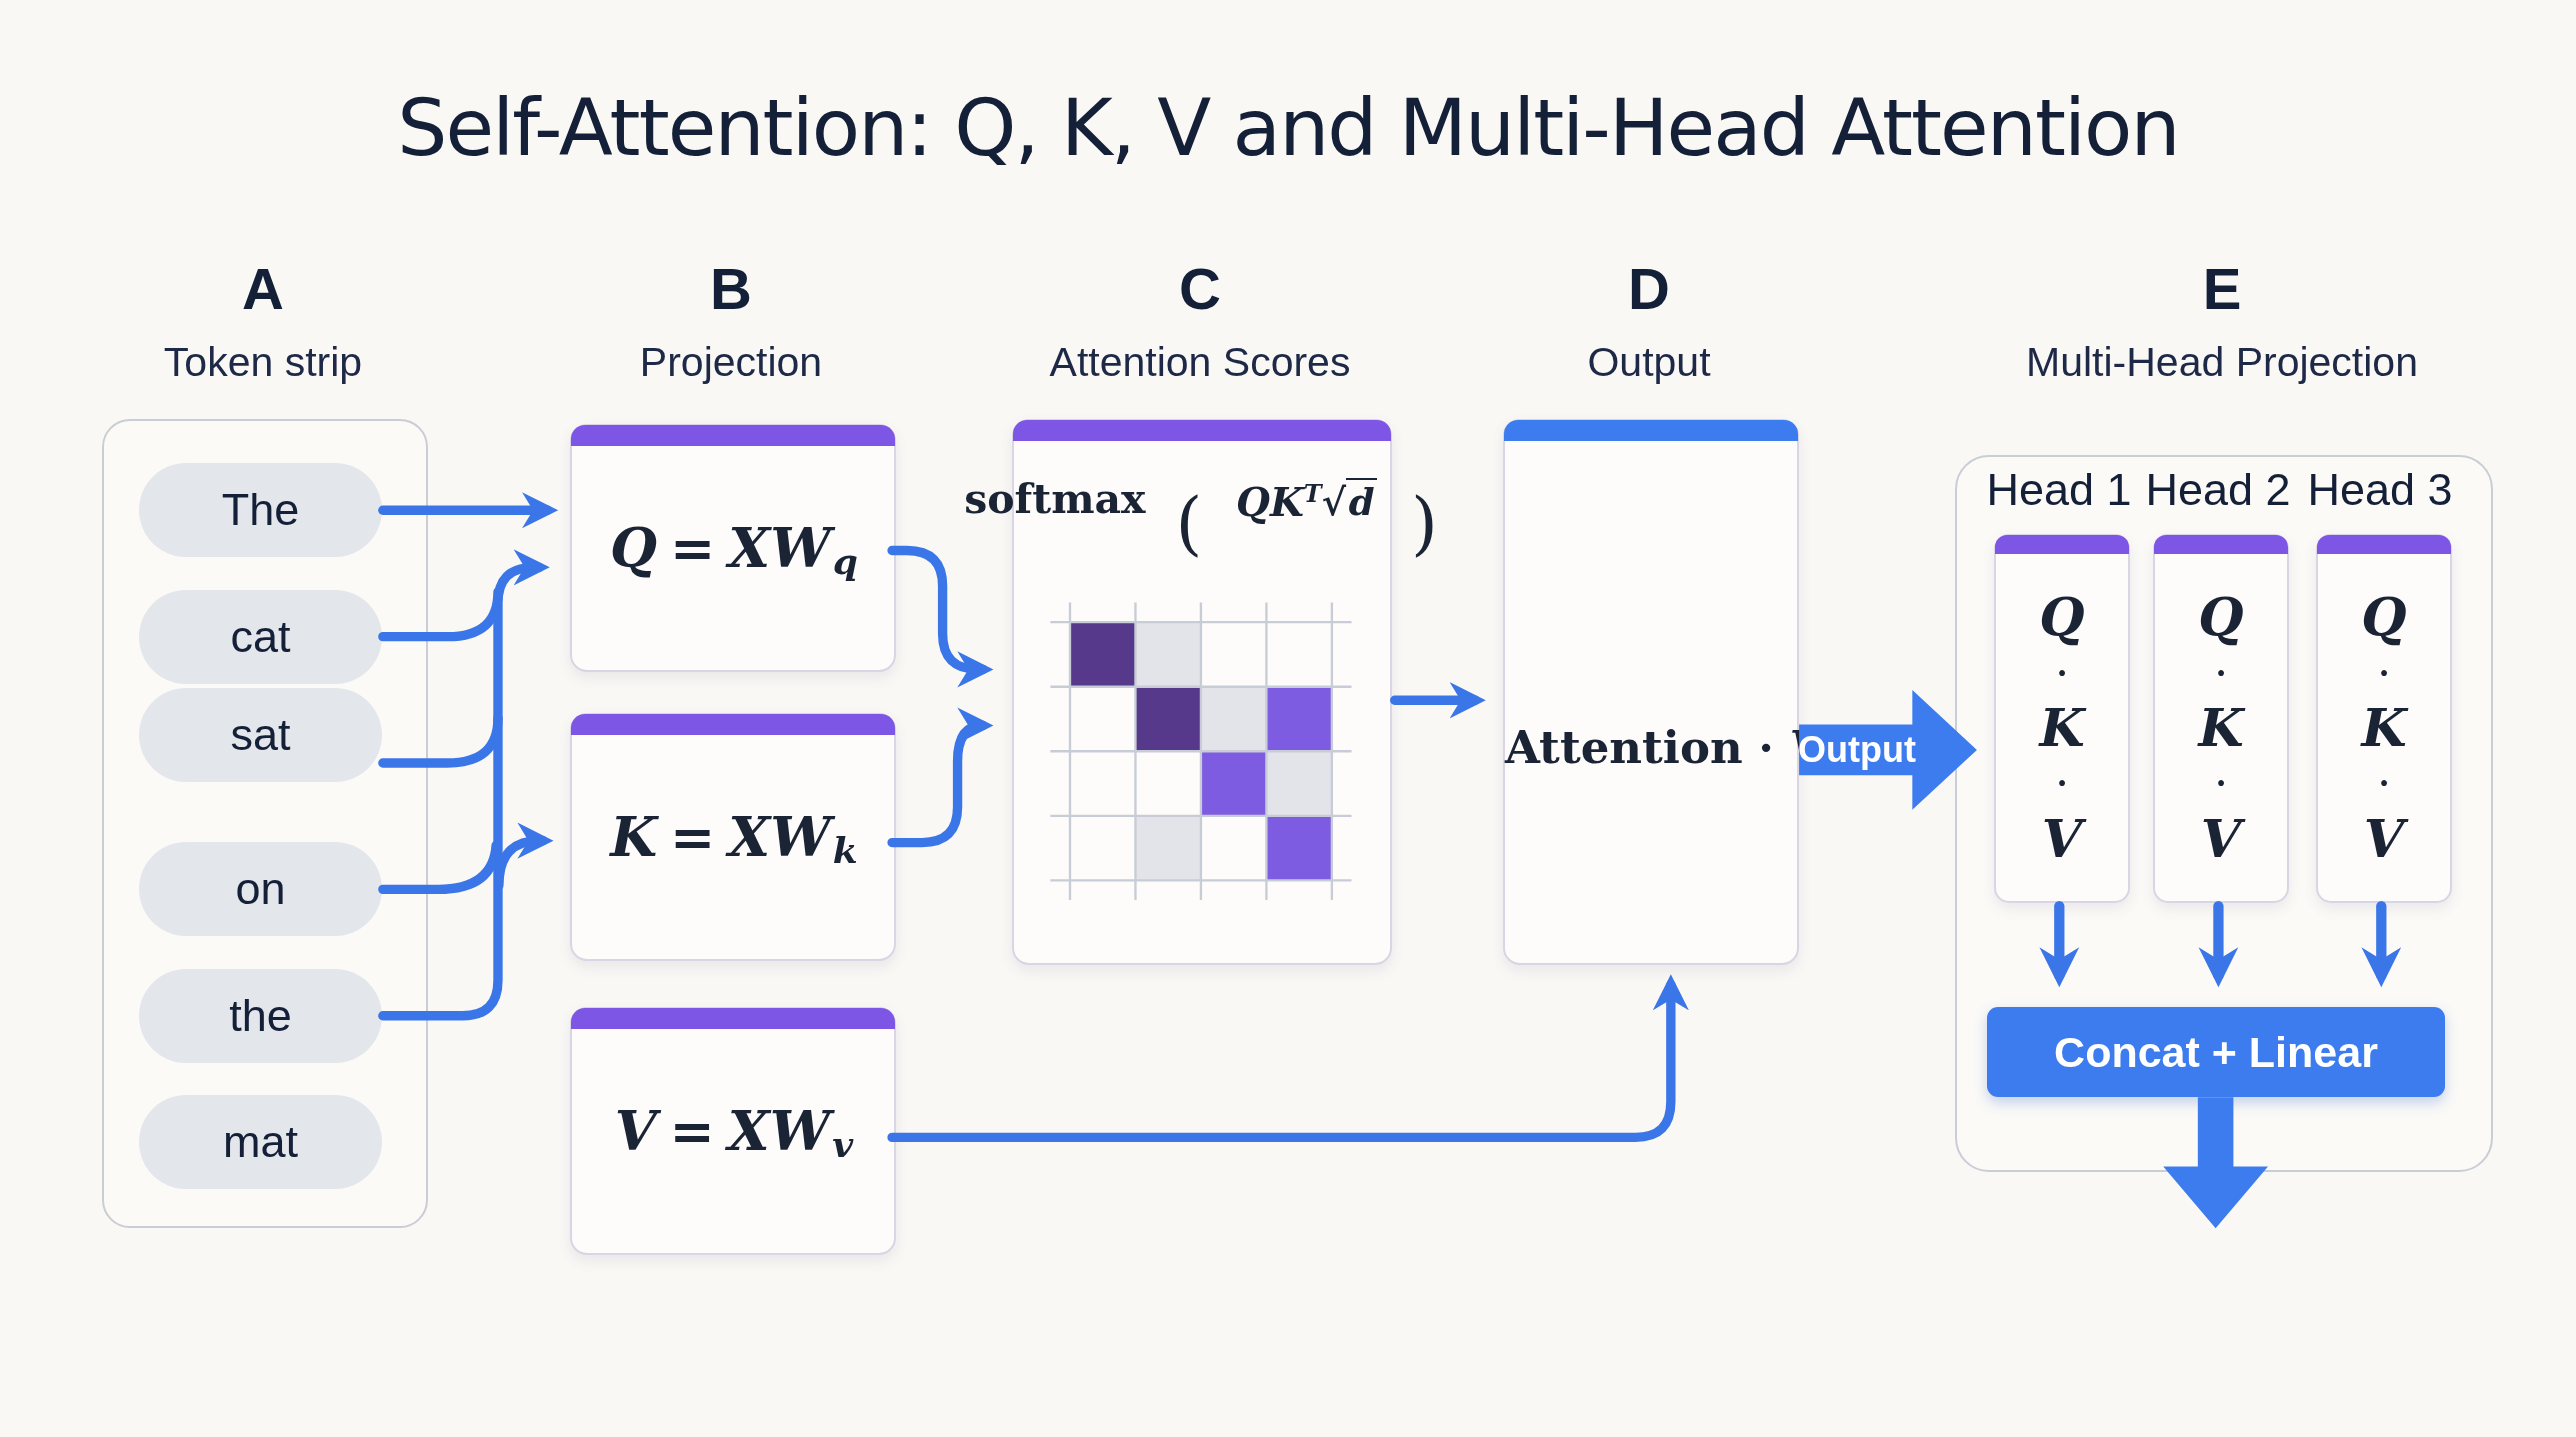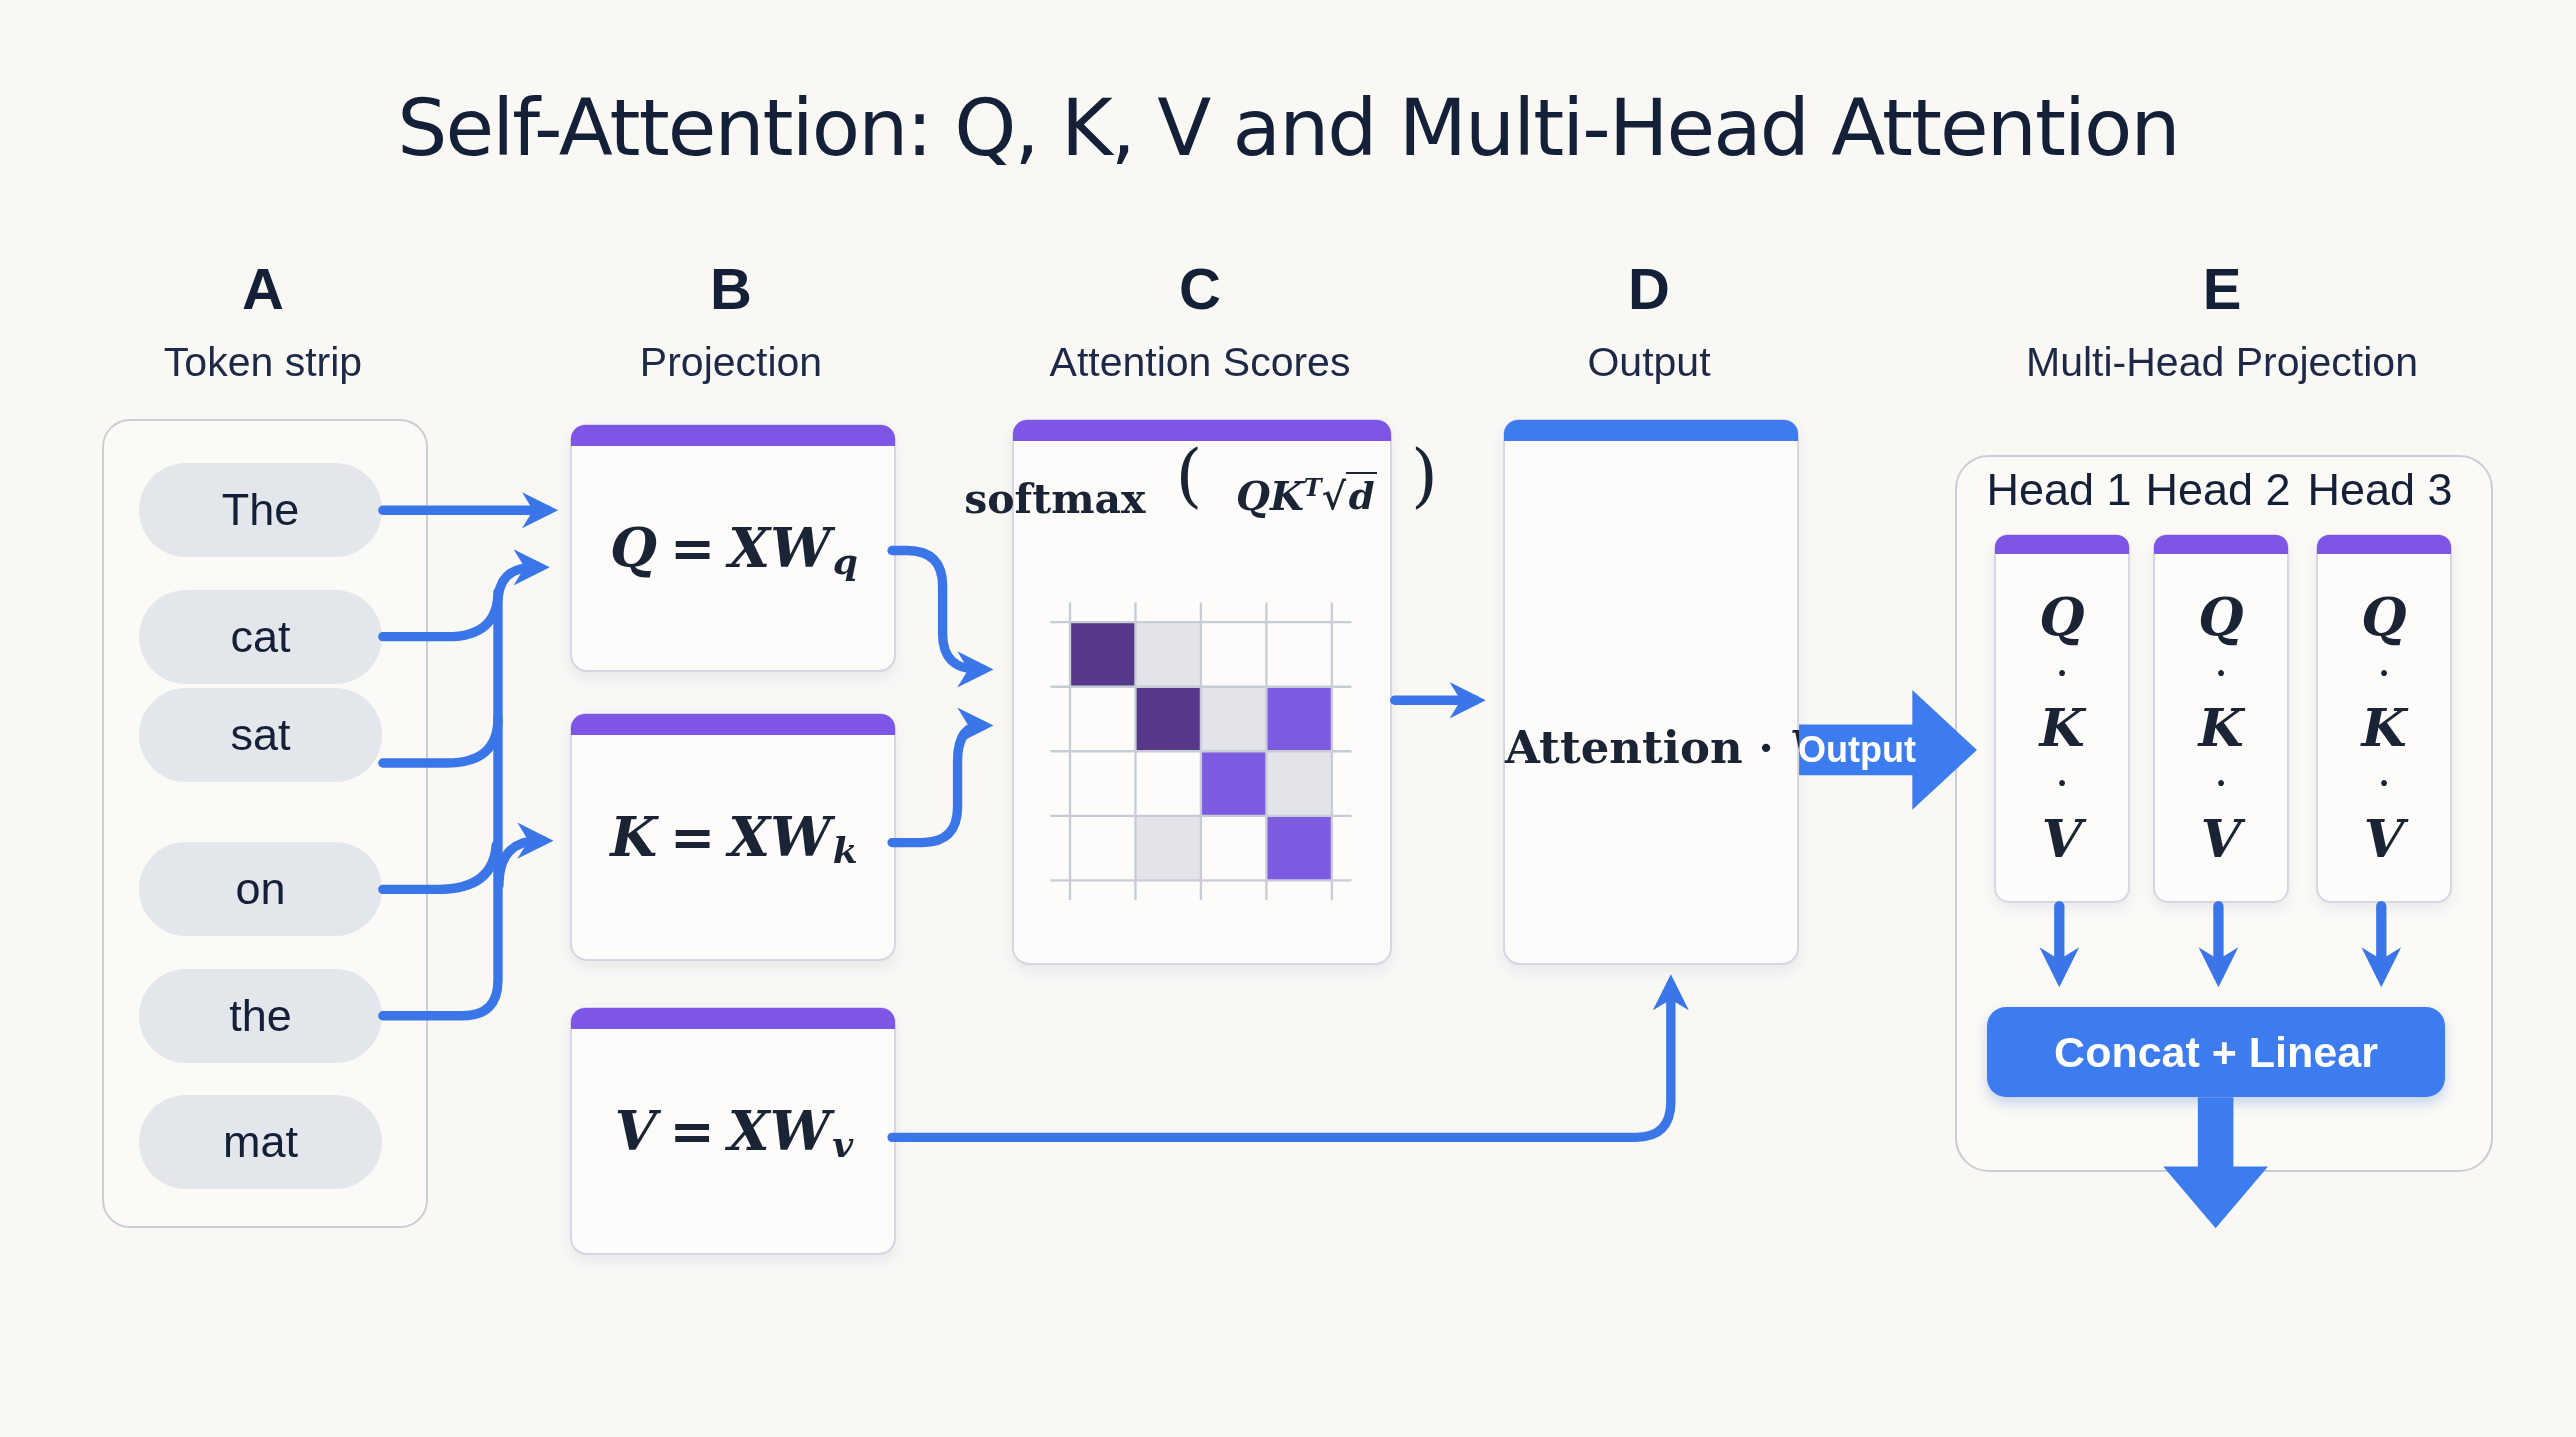--- a/index.html
+++ b/index.html
@@ -56,21 +56,21 @@
   .proj .formula{
     position:absolute;inset:0;display:flex;align-items:center;justify-content:center;
     font-size:54px;
   }
   .proj .formula .eq{font-style:normal;font-weight:700;padding:0 13px;}
   .proj .formula sub{font-size:36px;line-height:0;position:relative;top:13px;left:1.9px;}
   
   .panelC{left:1012px;top:419px;width:376px;height:542px;}
   .softmax{
     position:absolute;left:0;top:54px;width:100%;
-    display:flex;align-items:flex-start;justify-content:center;
+    display:flex;align-items:flex-end;justify-content:center;
     font-family:"DejaVu Serif",serif;font-size:41px;font-weight:700;color:#1a2435;gap:28px;
   }
   .softmax .fn{font-style:normal;}
   .softmax .paren{font-style:normal;font-weight:400;font-size:69px;line-height:0;padding:0 1.9px;}
   .frac{display:inline-flex;flex-direction:row;align-items:center;vertical-align:middle;margin:0 3.7px;}
   .frac .num{font-style:italic;font-size:39px;line-height:1.05;}
   .frac .num sup{font-size:24px;font-style:italic;}
   .frac .rule{width:100%;border-top:3.7px solid #1a2435;margin:3.7px 0 1.9px 0;}
   .frac .den{font-size:37px;line-height:1.05;font-style:normal;}
   .frac .den .dvar{font-style:italic;border-top:2.8px solid #1a2435;padding:0 2.8px;}
@@ -95,21 +95,21 @@
     top:534px;width:132px;height:365px;border-radius:15px;
   }
   .headbox .bar{height:19px;border-radius:12px 12px 0 0;}
   .qkv{
     position:absolute;left:0;top:34px;bottom:15px;width:100%;
     display:flex;flex-direction:column;align-items:center;justify-content:space-evenly;
   }
   .qkv .letter{font-family:"DejaVu Serif",serif;font-style:italic;font-weight:700;font-size:52px;color:#1a2435;line-height:1;}
   .qkv .dot{font-family:"DejaVu Serif",serif;font-weight:700;font-size:32px;color:#1a2435;line-height:.5;}
   .concat{
-    left:1987px;top:1007px;width:458px;height:90px;border-radius:19px;
+    left:1987px;top:1007px;width:458px;height:90px;border-radius:11px;
     background:#3d7cee;display:flex;align-items:center;justify-content:center;
     font-size:43px;font-weight:bold;color:#ffffff;
     box-shadow:0 5.6px 13px rgba(40,90,200,.25);
   }
   
   #arrow-layer{left:0;top:0;width:2576px;height:1438px;z-index:6;pointer-events:none;}
   #score-grid{left:1012px;top:419px;width:376px;height:542px;z-index:3;pointer-events:none;}
   .output-label{
     left:1802px;top:726px;width:110px;height:47px;z-index:7;
     display:flex;align-items:center;justify-content:center;

